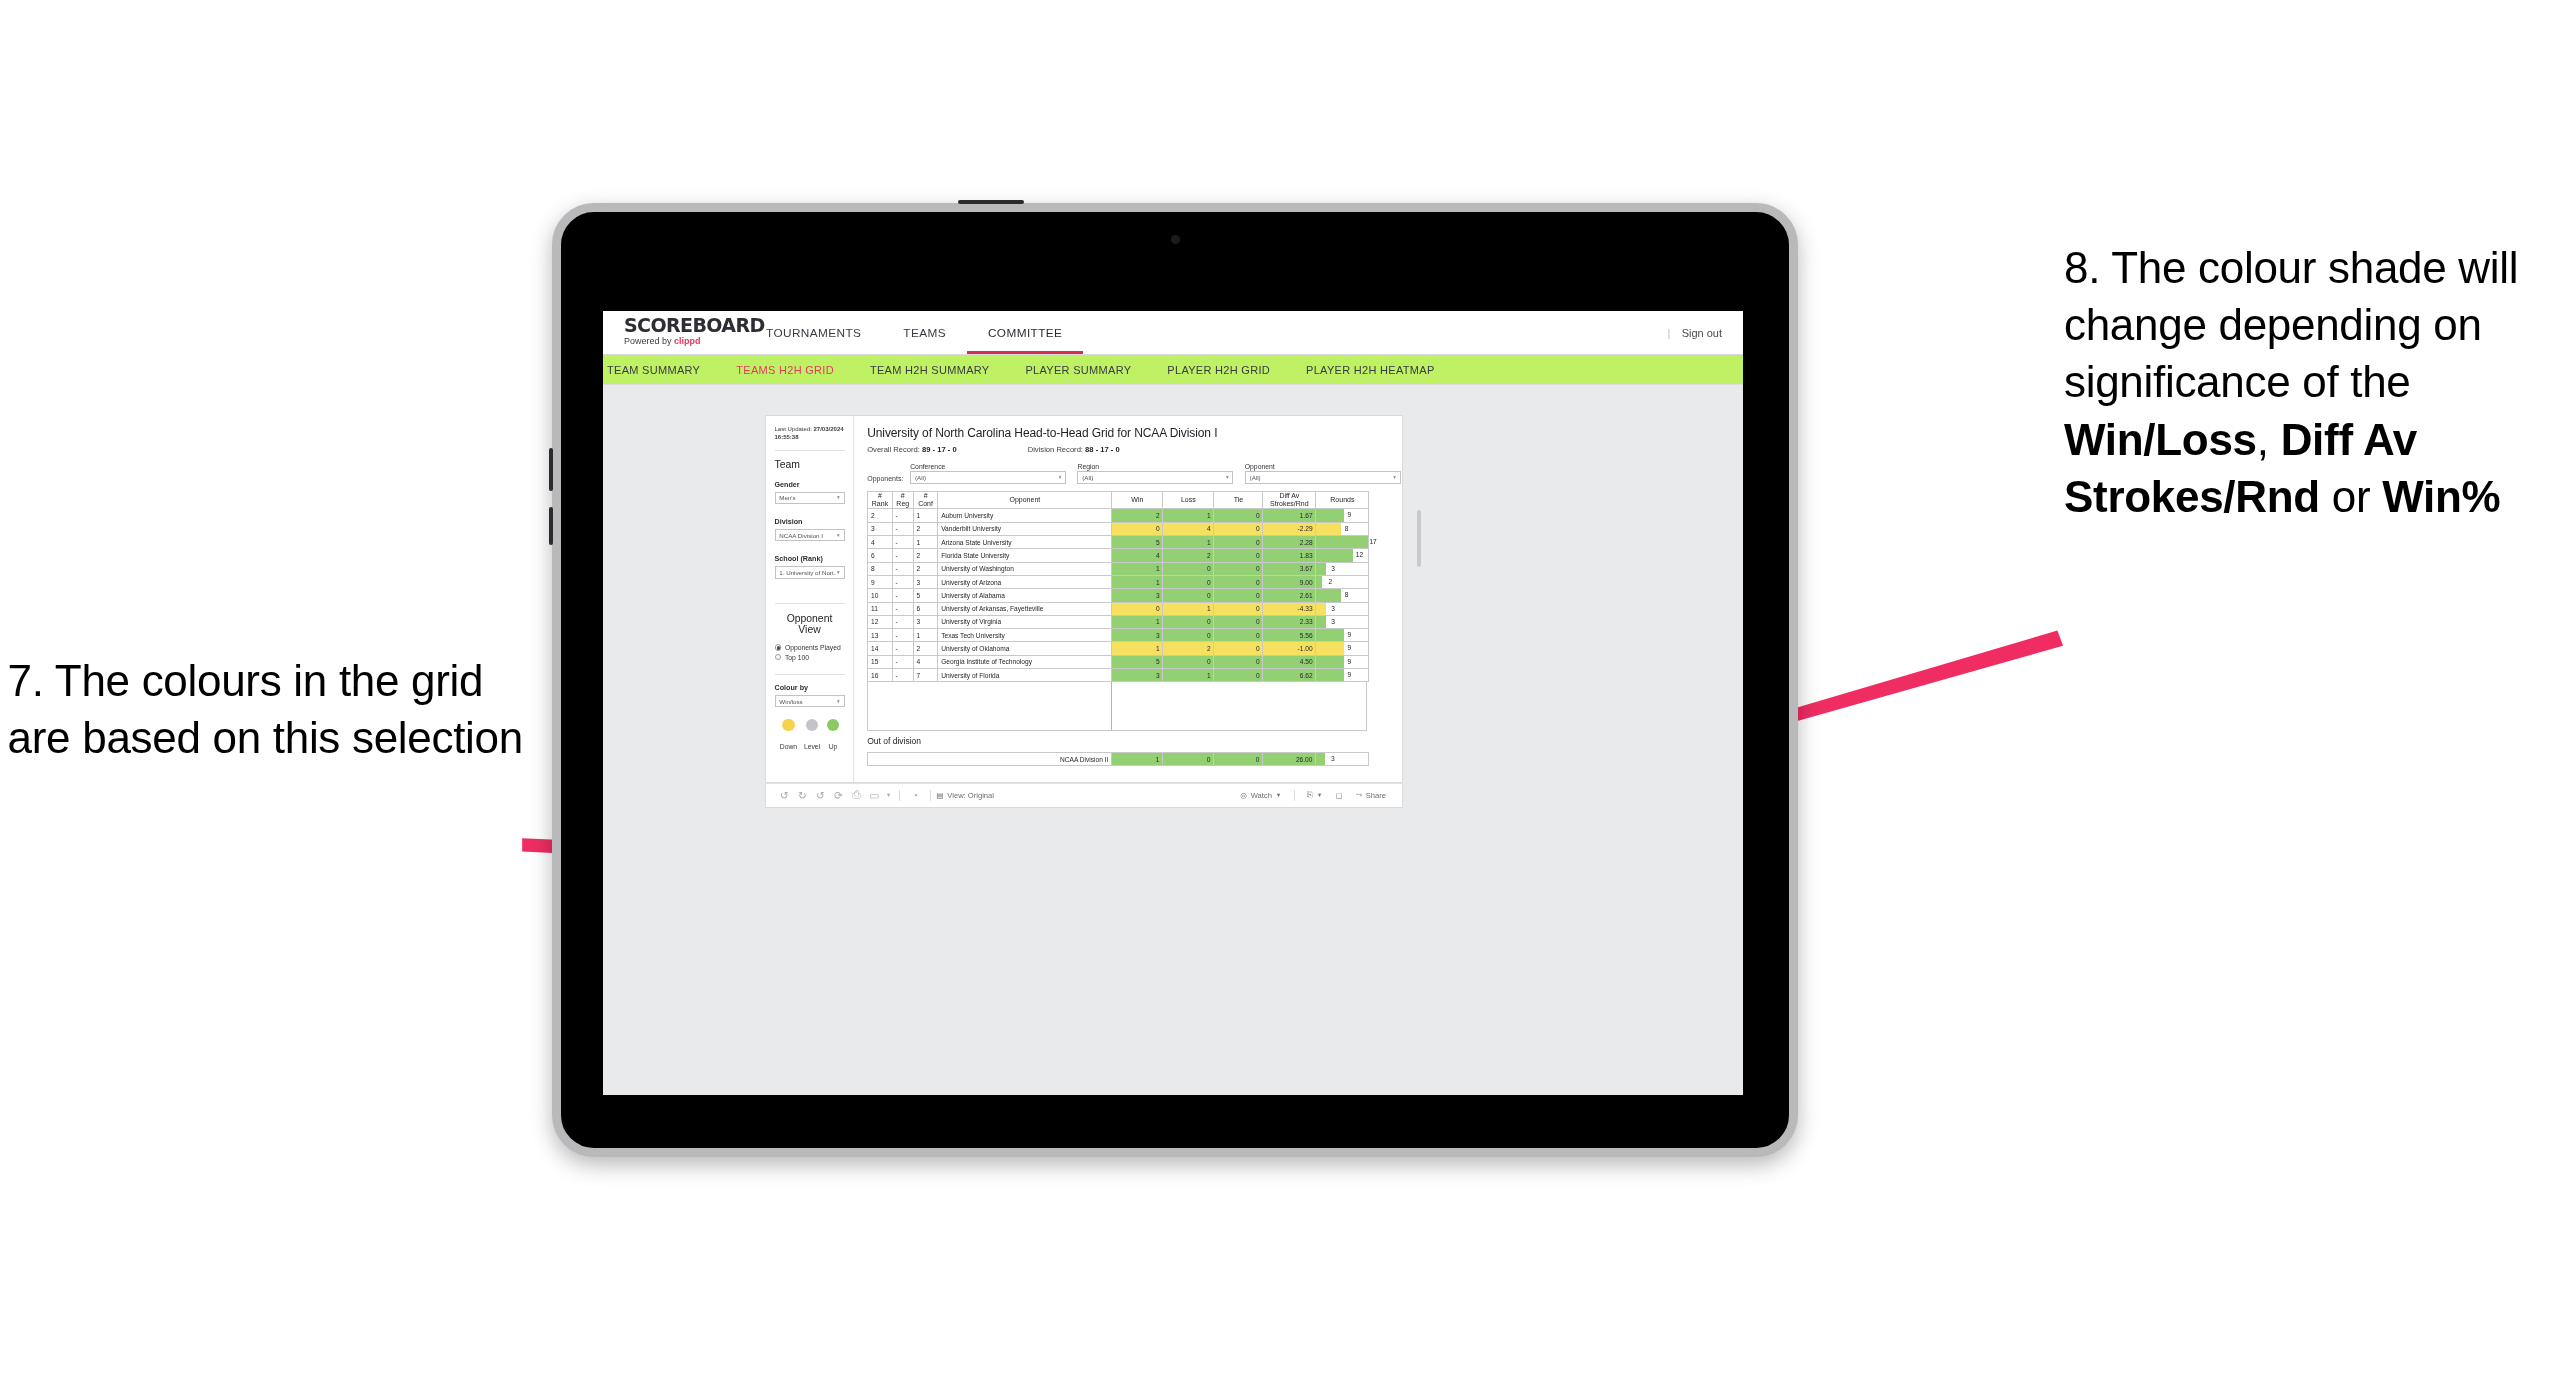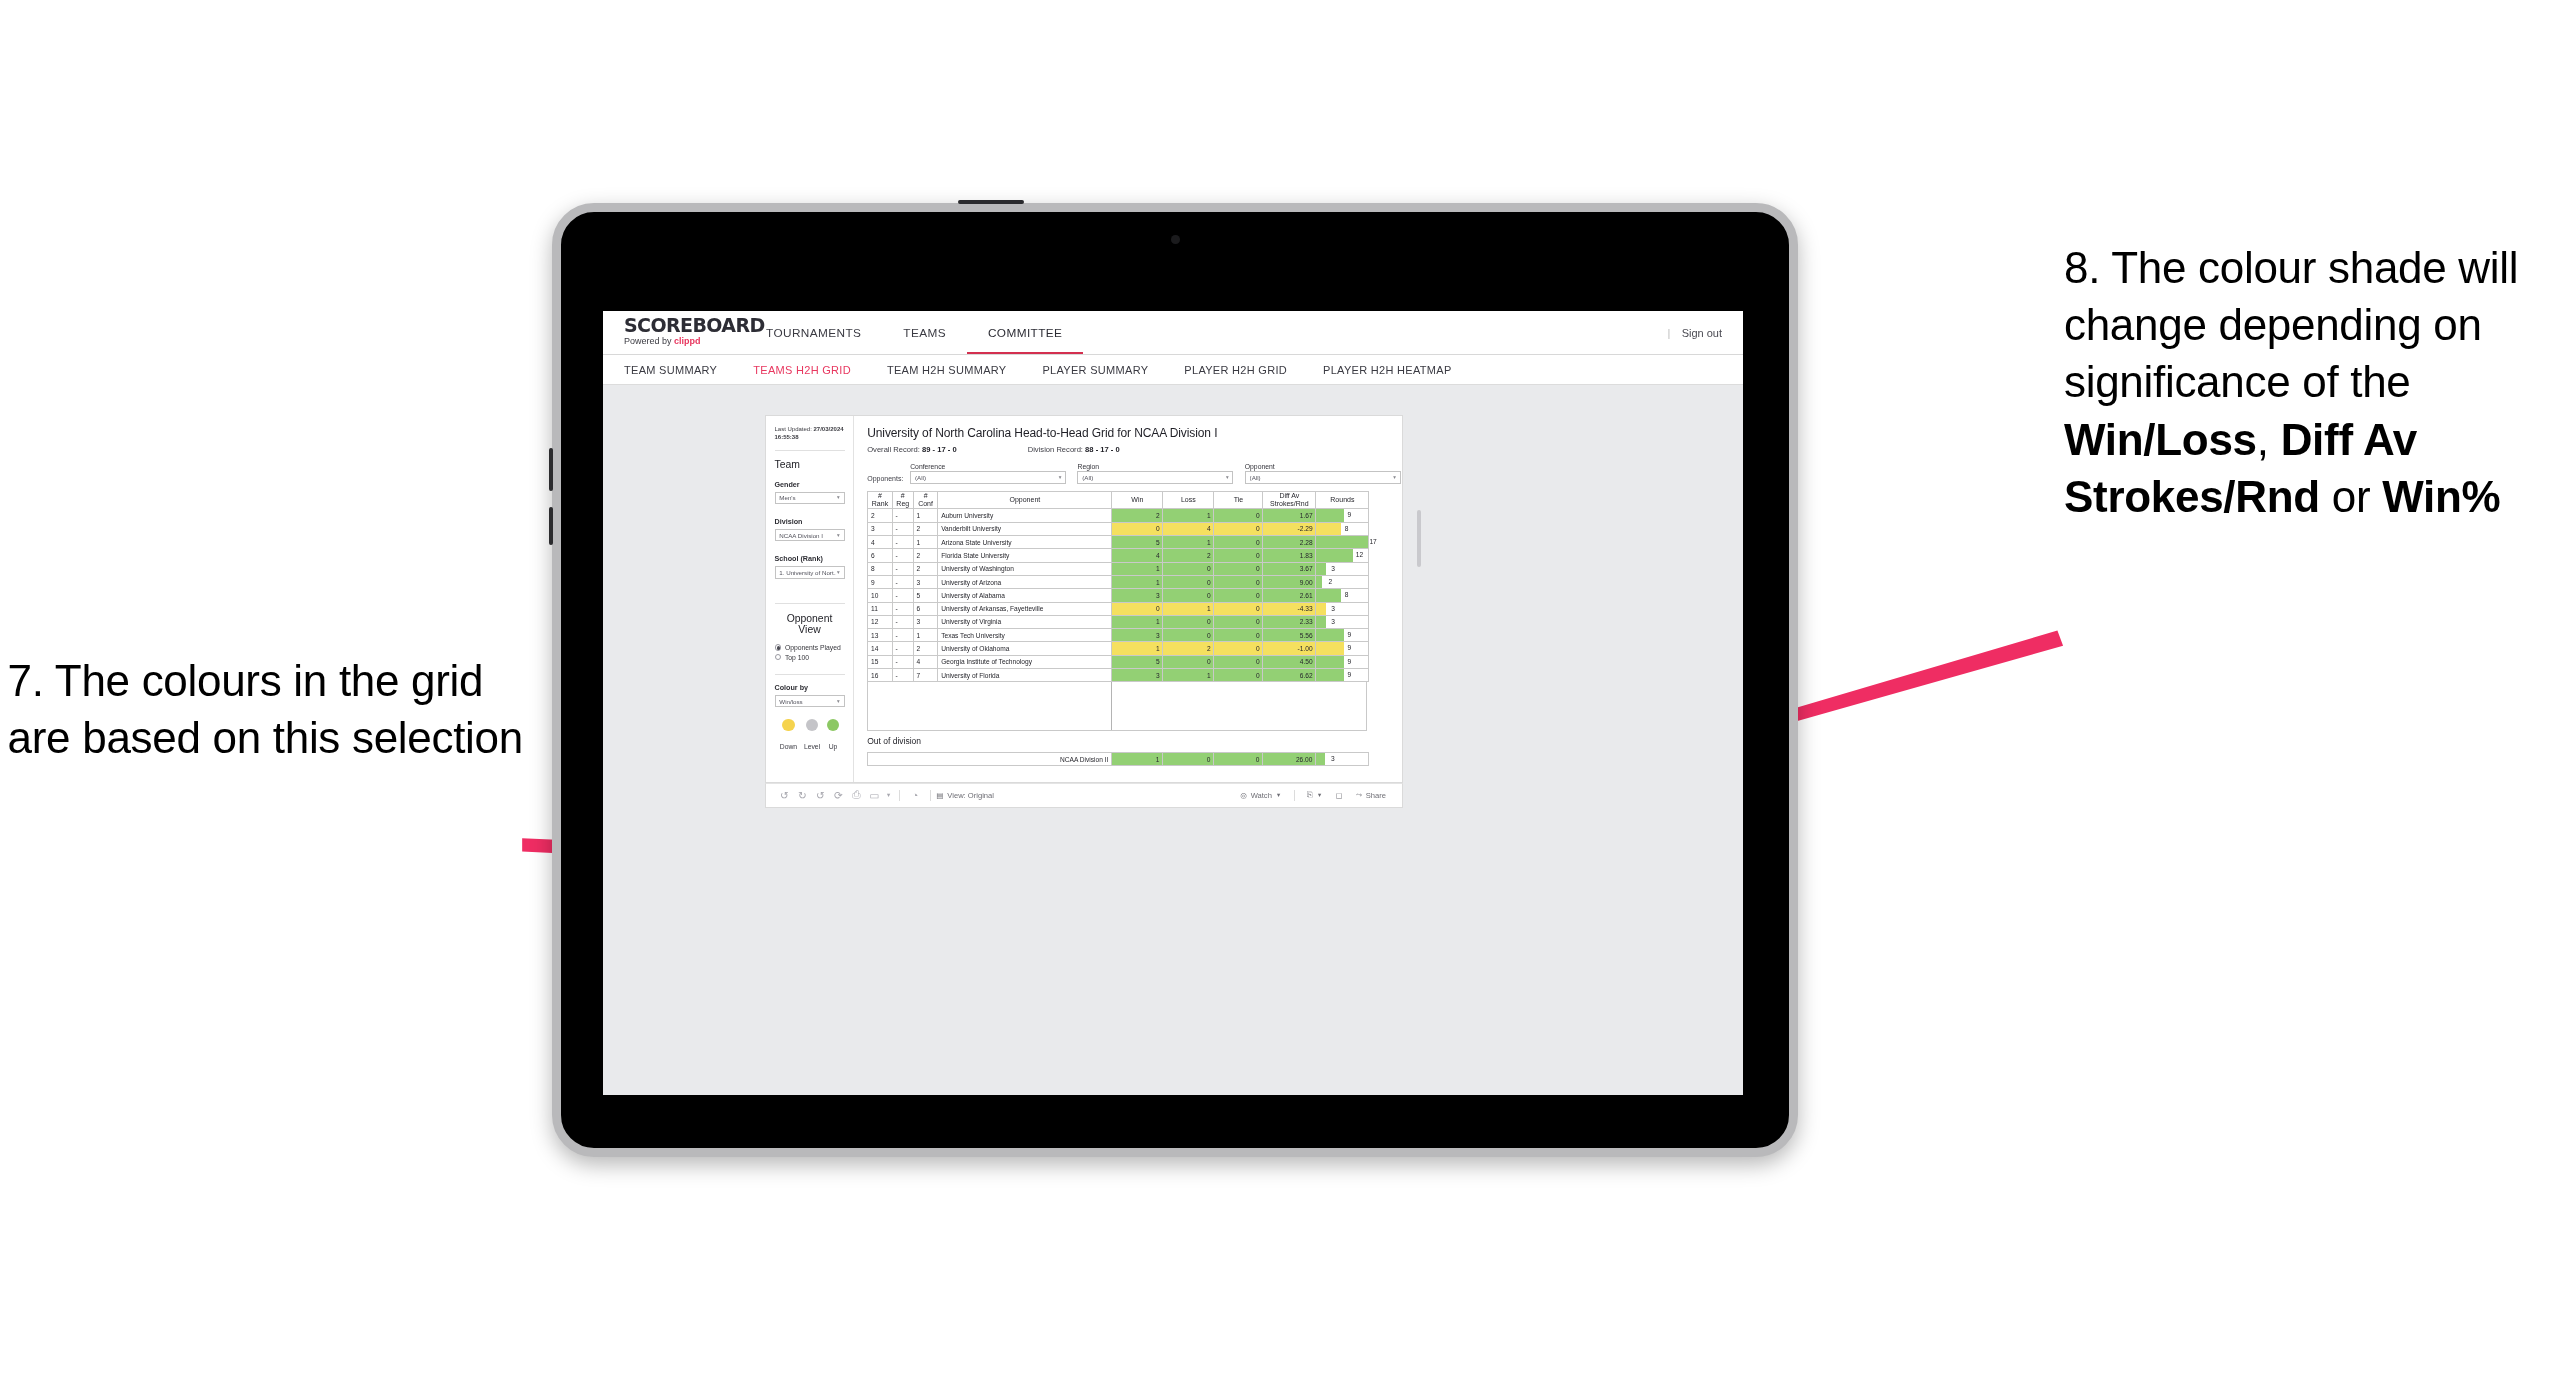--- a/index.html
+++ b/index.html
@@ -58,41 +58,41 @@
   }
   #brand { padding: 3.8px 0 0 21px; width:142px; }
   #brand .bd-title {
     font-family:"DejaVu Sans", sans-serif;
     font-weight:bold; font-size:19px; letter-spacing:-0.6px;
     color:#2d2d35; line-height:21px;
   }
   #brand .bd-sub { font-size:9px; color:#3b3b42; margin-top:0; }
   #brand .bd-sub .pink { color:#e8375f; font-weight:bold; }
 
-  .nav-tabs { display:flex; align-items:flex-end; padding-top:11.3px; gap:0; }
+  .nav-tabs { display:flex; align-items:center; padding-top:11.3px; gap:0; }
   .nav-tab {
     font-size:11.8px; letter-spacing:0.4px; color:#3a3a42;
     padding: 2.8px 21px 14px 21px; position:relative; cursor:pointer;
   }
   .nav-tab.active { color:#2b2b33; }
   .nav-tab.active::after {
     content:""; position:absolute; left:0; right:0; bottom:0;
     height:2.4px; background:#d32f4f;
   }
   #signout {
     margin-left:auto; display:flex; align-items:center; gap:11.3px;
     padding: 0 21px 0 0; font-size:11px; color:#4a4a52;
   }
   #signout .sep { color:#bdbdbd; }
 
   
   #subnav {
     position:absolute; left:0; top:44px; width:1140px; height:30px;
-    background:#ffffff; border-bottom:0.9px solid #dcdcdc;
-    display:flex; align-items:center; padding-left:21px; gap:0;
+    background:#bef264; border-bottom:0.9px solid #dcdcdc;
+    display:flex; align-items:center; padding-left:4px; gap:0;
   }
   .sub-tab { font-size:11px; letter-spacing:0.3px; color:#3a3a42; padding:0 18px; cursor:pointer; }
   .sub-tab:first-child { padding-left:0; padding-right:18px; }
   .sub-tab.active { color:#e8375f; }
 
   
   #viz {
     position:absolute; left:162px; top:104px;
     width:638px; height:368px; background:#fff;
     border:0.9px solid #dadada;

